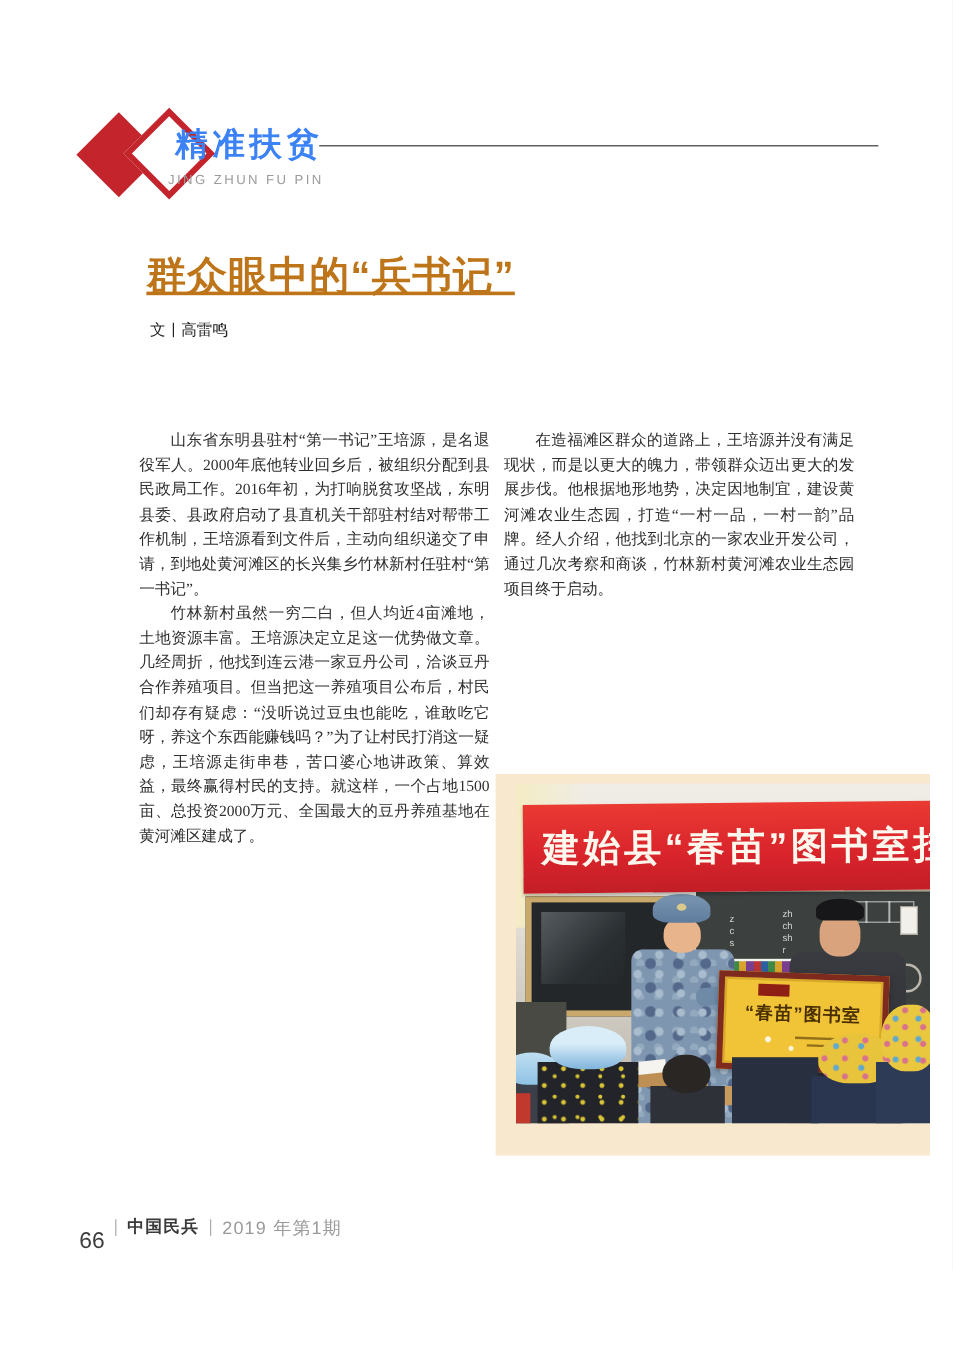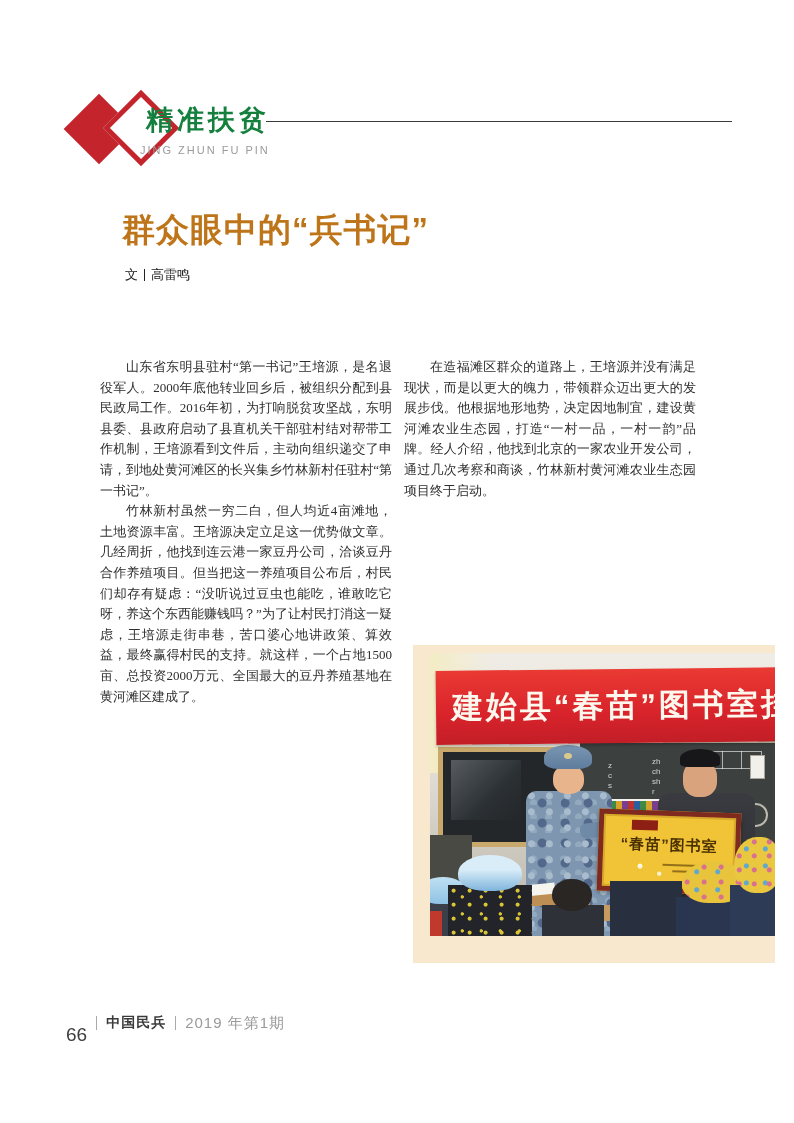--- a/index.html
+++ b/index.html
@@ -8,35 +8,35 @@
     background:#ffffff; overflow:hidden;
     font-family:"Liberation Serif", serif; color:#2e2e2e;
   }
 
   
   .diamond-solid { position:absolute; left:74px; top:104px; width:50px; height:50px;
     background:#C4242C; transform:rotate(45deg); }
   .diamond-outline { position:absolute; left:114px; top:101px; width:44px; height:44px;
     background:#ffffff; border:5px solid #C4242C; transform:rotate(45deg); }
   .section-title { position:absolute; left:146px; top:102px; font-size:27px; font-weight:bold;
-    color:#15803d; font-family:"Liberation Sans", sans-serif; letter-spacing:4px; }
+    color:#3b82f6; font-family:"Liberation Sans", sans-serif; letter-spacing:4px; }
   .section-pinyin { position:absolute; left:140px; top:144px; font-size:11px; color:#9b9b9b;
     font-family:"Liberation Sans", sans-serif; letter-spacing:2px; font-weight:normal; }
   .header-rule { position:absolute; left:266px; top:121px; width:466px; height:1px; background:#3a3a3a; }
 
   
   .article-title { position:absolute; left:122px; top:208px; font-size:33px; font-weight:bold;
-    color:#BE7418; font-family:"Liberation Sans", sans-serif; letter-spacing:1px; }
+    color:#BE7418; font-family:"Liberation Sans", sans-serif; letter-spacing:1px;text-decoration:underline; }
   .byline { position:absolute; left:125px; top:266px; font-size:13px; color:#222;
     font-family:"Liberation Sans", sans-serif; display:flex; align-items:center; }
   .byline-bar { display:inline-block; width:1px; height:12px; background:#222; margin:0 6px; }
 
   
   .col { position:absolute; top:357px; width:292px; font-size:13px; line-height:20.6px;
-    text-align:justify; color:#2e2e2e; }
+    text-align:justify; color:#2e2e2e;margin-left:16px; }
   .col-left { left:100px; }
   .col-right { left:404px; }
   .col p { margin:0; text-indent:2em; }
   .endmark { display:inline-block; width:11px; height:11px; background:#C0362C;
     border-radius:50%; margin-left:4px; box-shadow:inset 0 0 0 2px #D87A6E; vertical-align:-1px; }
 
   
   .photo-panel { position:absolute; left:413px; top:645px; width:362px; height:318px; background:#F8E9CE; }
   .photo { position:absolute; left:17px; top:8px; width:345px; height:283px; overflow:hidden;
     background:linear-gradient(180deg,#F0EDE6 0%,#E6E2DA 35%,#CDC8BE 70%,#B9B2A6 100%); }

